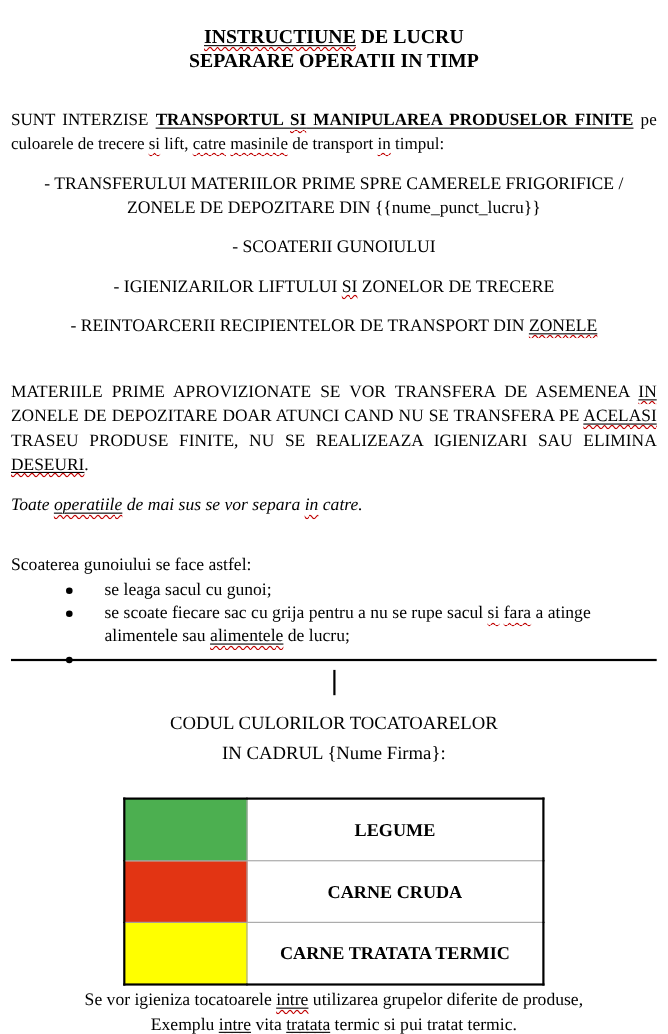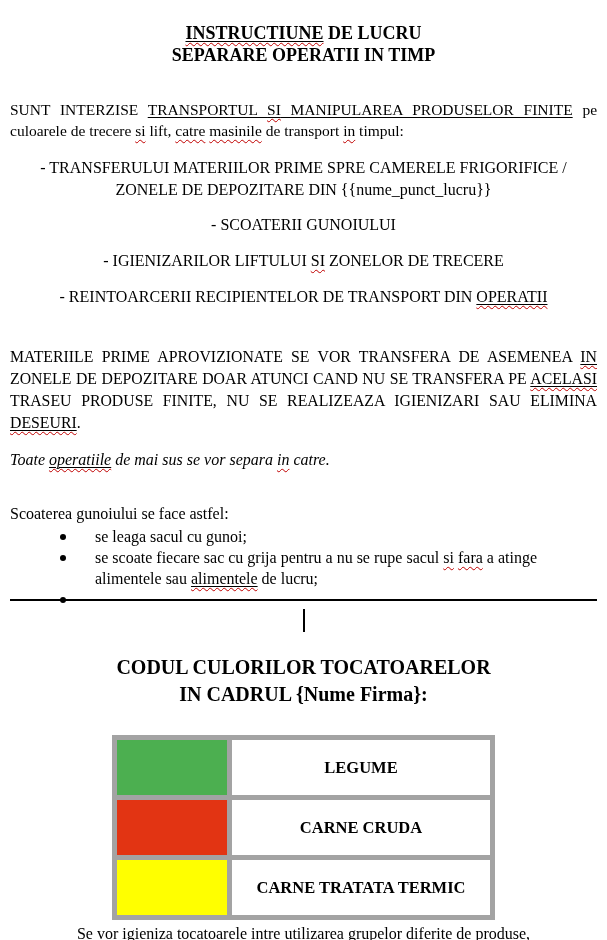--- a/index.html
+++ b/index.html
@@ -4,44 +4,44 @@
 <style>
   html,body{margin:0;padding:0;background:#fff;}
   body{
     width:607px;height:940px;overflow:hidden;box-sizing:border-box;
     padding:0 10px;color:#000;
     font-family:"Liberation Serif","DejaVu Serif",serif;
     font-size:16px;
   }
   .center{text-align:center;}
   .justify{text-align:justify;}
-  .b{font-weight:normal;}
+  .b{font-weight:bold;}
   .i{font-style:italic;}
   
   .u{text-decoration:underline;text-decoration-color:#000;text-decoration-thickness:1px;text-underline-offset:2px;}
   
   .sq{text-decoration:underline;text-decoration-style:wavy;text-decoration-color:#C00000;text-decoration-thickness:1px;text-underline-offset:3px;}
   .doc-title{margin-top:22px;font-size:18px;font-weight:bold;line-height:22px;}
   .intro{margin-top:33px;font-size:15.5px;line-height:21px;}
   .list-item{line-height:22px;}
   .li-1{margin-top:14px;}
   .li-2{margin-top:13px;}
   .li-3{margin-top:14px;}
   .li-4{margin-top:14px;}
   .para2{margin-top:38px;font-size:15.8px;line-height:22px;font-family:Liberation Serif, serif;}
   .italic-note{margin-top:6px;font-size:16px;line-height:22px;}
   .garbage-head{margin-top:32px;line-height:21px;}
   .bullets{margin-top:2px;}
   .bullet-item{position:relative;padding-left:85px;line-height:21px;}
   .bullet-dot{position:absolute;left:50px;top:8px;width:6px;height:6px;border-radius:50%;background:#000;}
   .rule{margin-top:10px;border:none;border-top:2px solid #000;height:0;}
   .break-tick{width:2px;height:23px;background:#000;margin:4px auto 0 auto;}
-  .section2-title{margin-top:22px;font-size:20px;font-weight:bold;line-height:27px;}
+  .section2-title{margin-top:12px;font-size:17px;font-weight:normal;line-height:27px;}
   table.colors{border-collapse:collapse;margin:27px auto 0 auto;width:383px;border:2px solid #000;table-layout:fixed;}
-  table.colors td{border:5px solid #a3a3a3;height:55px;padding:0;}
+  table.colors td{border:1px solid #a3a3a3;height:55px;padding:0;}
   td.swatch{width:110px;}
   td.label-cell{text-align:center;font-weight:bold;font-size:16.5px;}
   .footer-line{line-height:22px;}
   .footer{margin-top:3px;}
 </style>
 </head>
 <body>
 
 <div class="doc-title center">
   <div><span class="u"><span class="sq">INSTRUCTIUNE</span></span><span> DE LUCRU</span></div>
@@ -49,21 +49,21 @@
 </div>
 
 <p class="intro justify"><span>SUNT INTERZISE </span><span class="b u"><span>TRANSPORTUL </span><span class="sq">SI</span><span> MANIPULAREA PRODUSELOR FINITE</span></span><span> pe culoarele de trecere </span><span class="sq">si</span><span> lift, </span><span class="sq">catre</span><span> </span><span class="sq">masinile</span><span> de transport </span><span class="sq">in</span><span> timpul:</span></p>
 
 <div class="list-item li-1 center">
   <div>- TRANSFERULUI MATERIILOR PRIME SPRE CAMERELE FRIGORIFICE /</div>
   <div><span>ZONELE DE DEPOZITARE DIN </span><span>{{nume_punct_lucru}}</span></div>
 </div>
 <div class="list-item li-2 center">- SCOATERII GUNOIULUI</div>
 <div class="list-item li-3 center"><span>- IGIENIZARILOR LIFTULUI </span><span class="sq">SI</span><span> ZONELOR DE TRECERE</span></div>
-<div class="list-item li-4 center"><span>- REINTOARCERII RECIPIENTELOR DE TRANSPORT DIN </span><span class="u"><span class="sq">OPERATII</span></span></div>
+<div class="list-item li-4 center"><span>- REINTOARCERII RECIPIENTELOR DE TRANSPORT DIN </span><span class="u"><span class="sq">ZONELE</span></span></div>
 
 <p class="para2 justify"><span>MATERIILE PRIME APROVIZIONATE SE VOR TRANSFERA DE ASEMENEA </span><span class="u"><span class="sq">IN</span></span><span> ZONELE DE DEPOZITARE DOAR ATUNCI CAND NU SE TRANSFERA PE </span><span class="u"><span class="sq">ACELASI</span></span><span> TRASEU PRODUSE FINITE, NU SE REALIZEAZA IGIENIZARI SAU ELIMINA </span><span class="u"><span class="sq">DESEURI</span></span><span>.</span></p>
 
 <p class="italic-note i"><span>Toate </span><span class="u"><span class="sq">operatiile</span></span><span> de mai sus se vor separa </span><span class="sq">in</span><span> catre.</span></p>
 
 <div class="garbage-head">Scoaterea gunoiului se face astfel:</div>
 <div class="bullets">
   <div class="bullet-item"><span class="bullet-dot"></span><span>se leaga sacul cu gunoi;</span></div>
   <div class="bullet-item"><span class="bullet-dot"></span><span>se scoate fiecare sac cu grija pentru a nu se rupe sacul </span><span class="sq">si</span><span> </span><span class="sq">fara</span><span> a atinge alimentele sau </span><span class="u"><span class="sq">alimentele</span></span><span> de lucru;</span></div>
   <div class="bullet-item"><span class="bullet-dot"></span></div>

